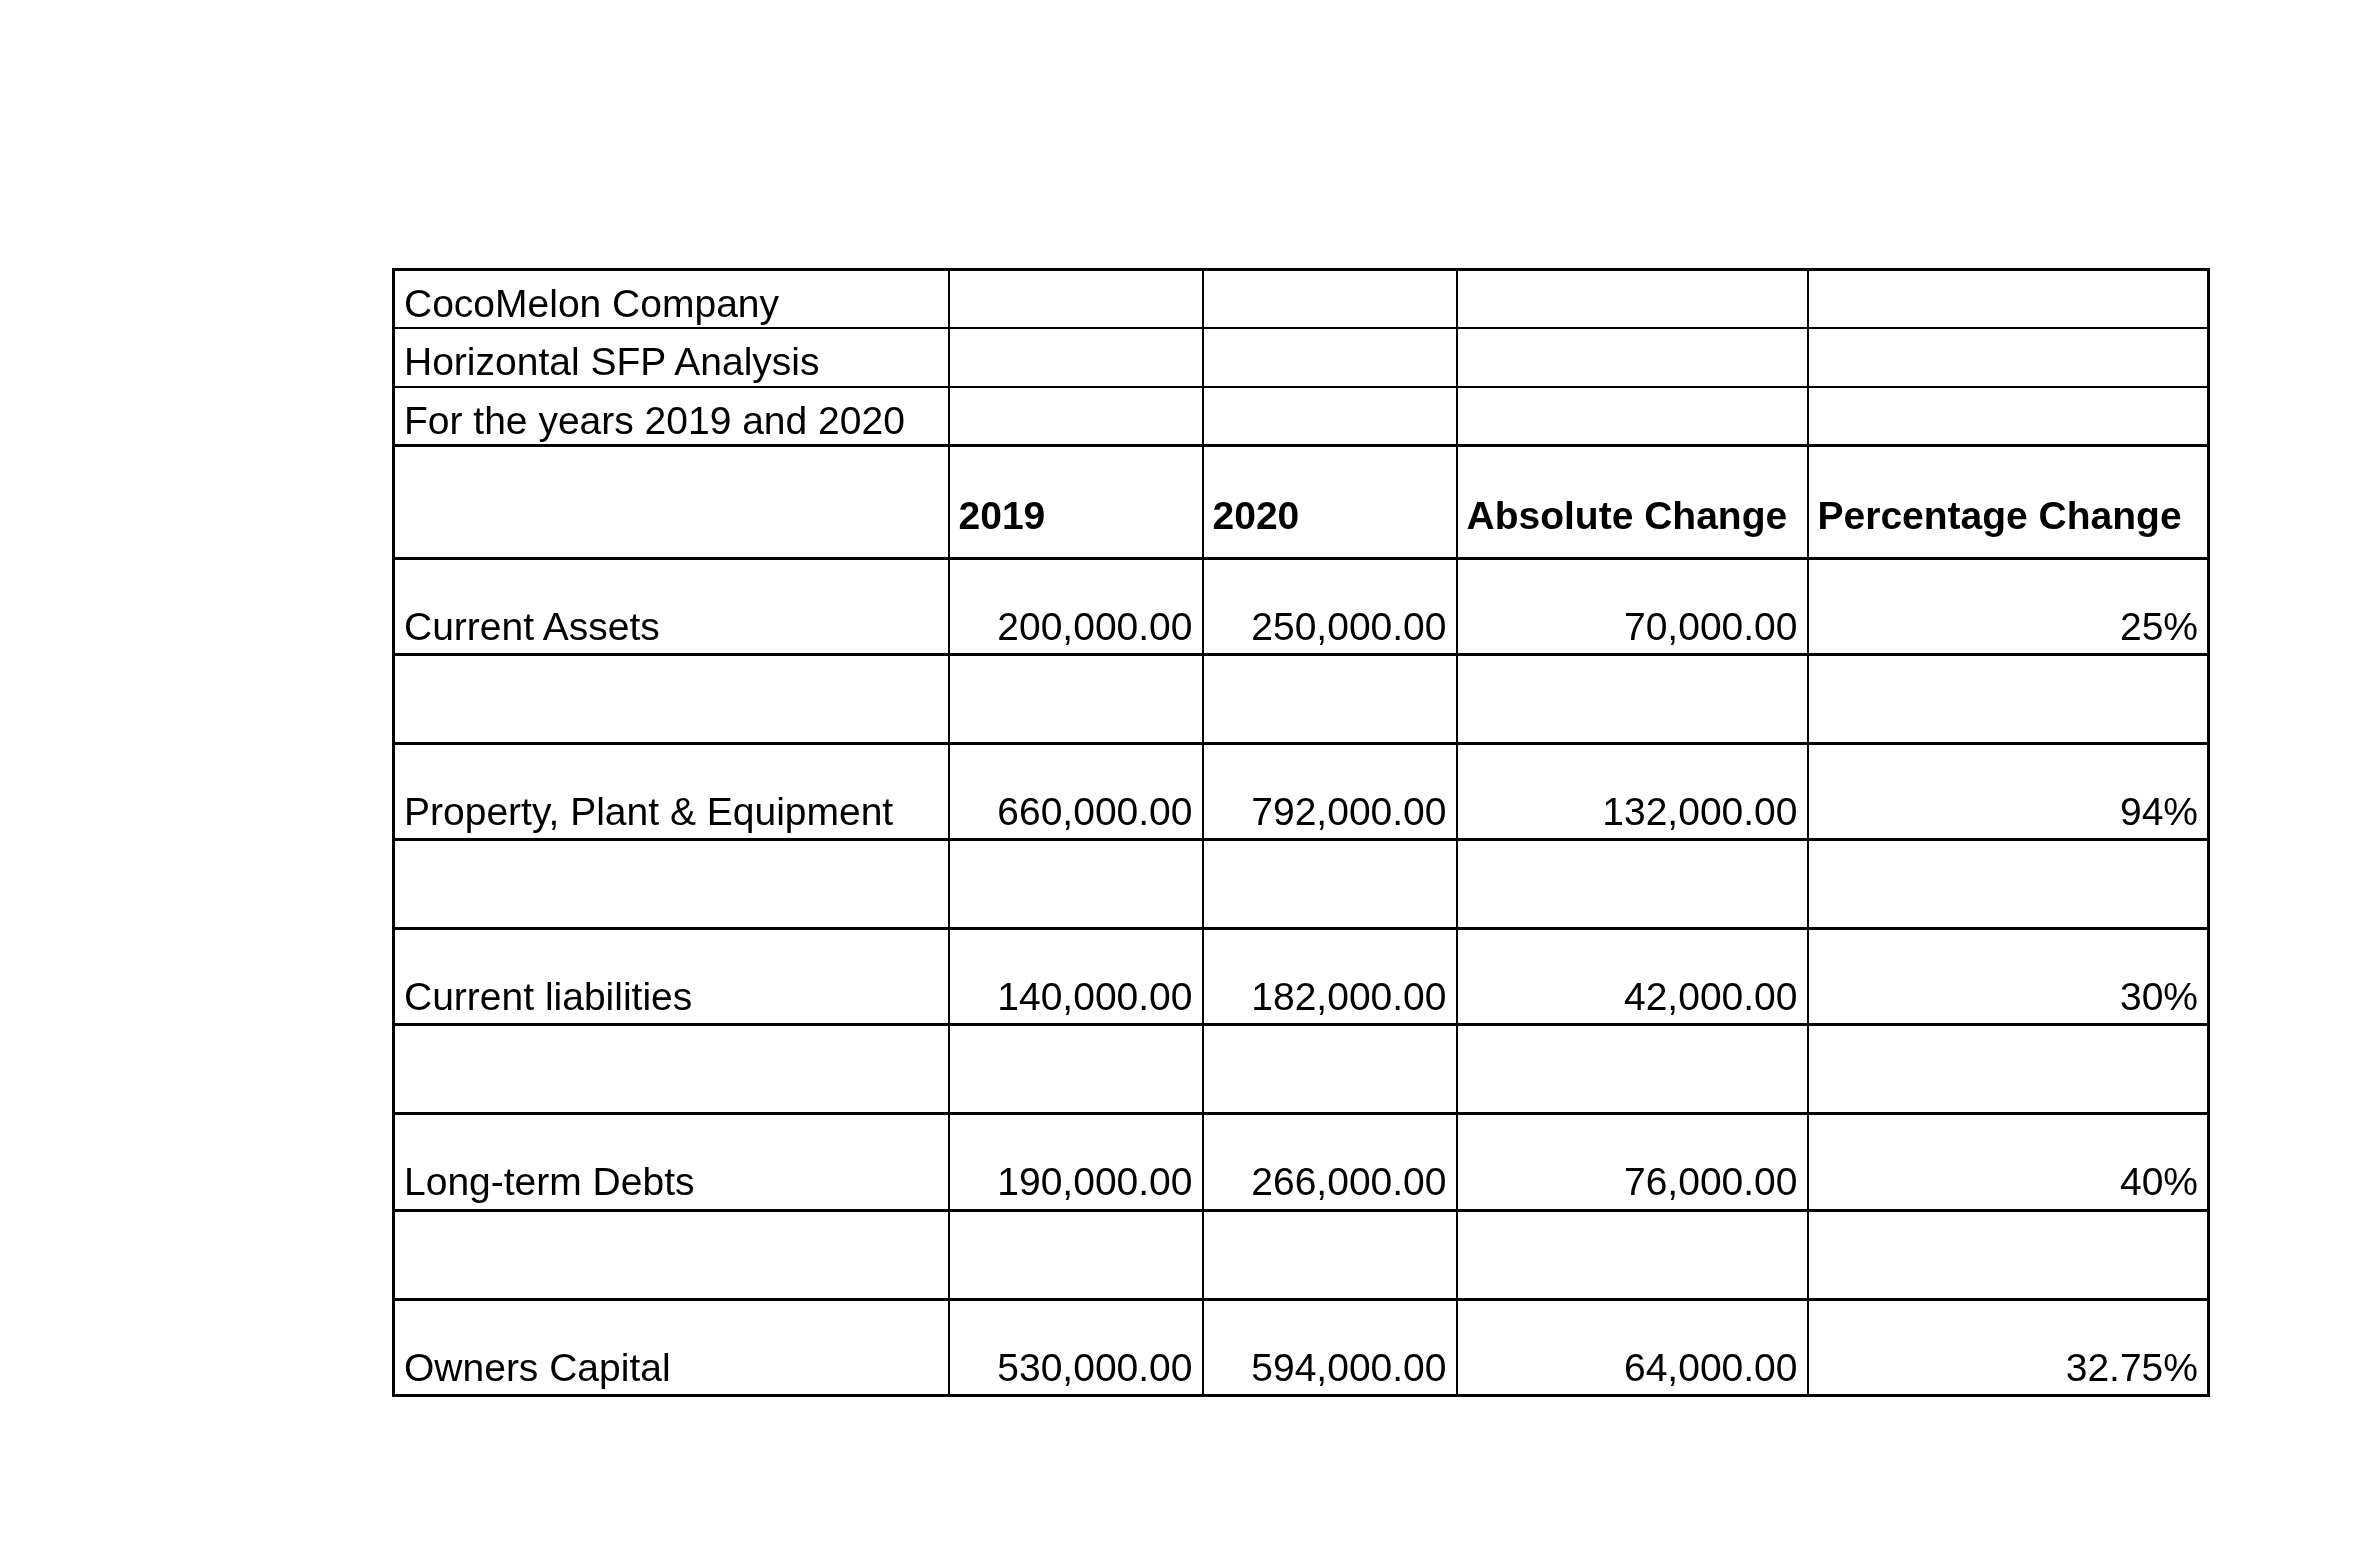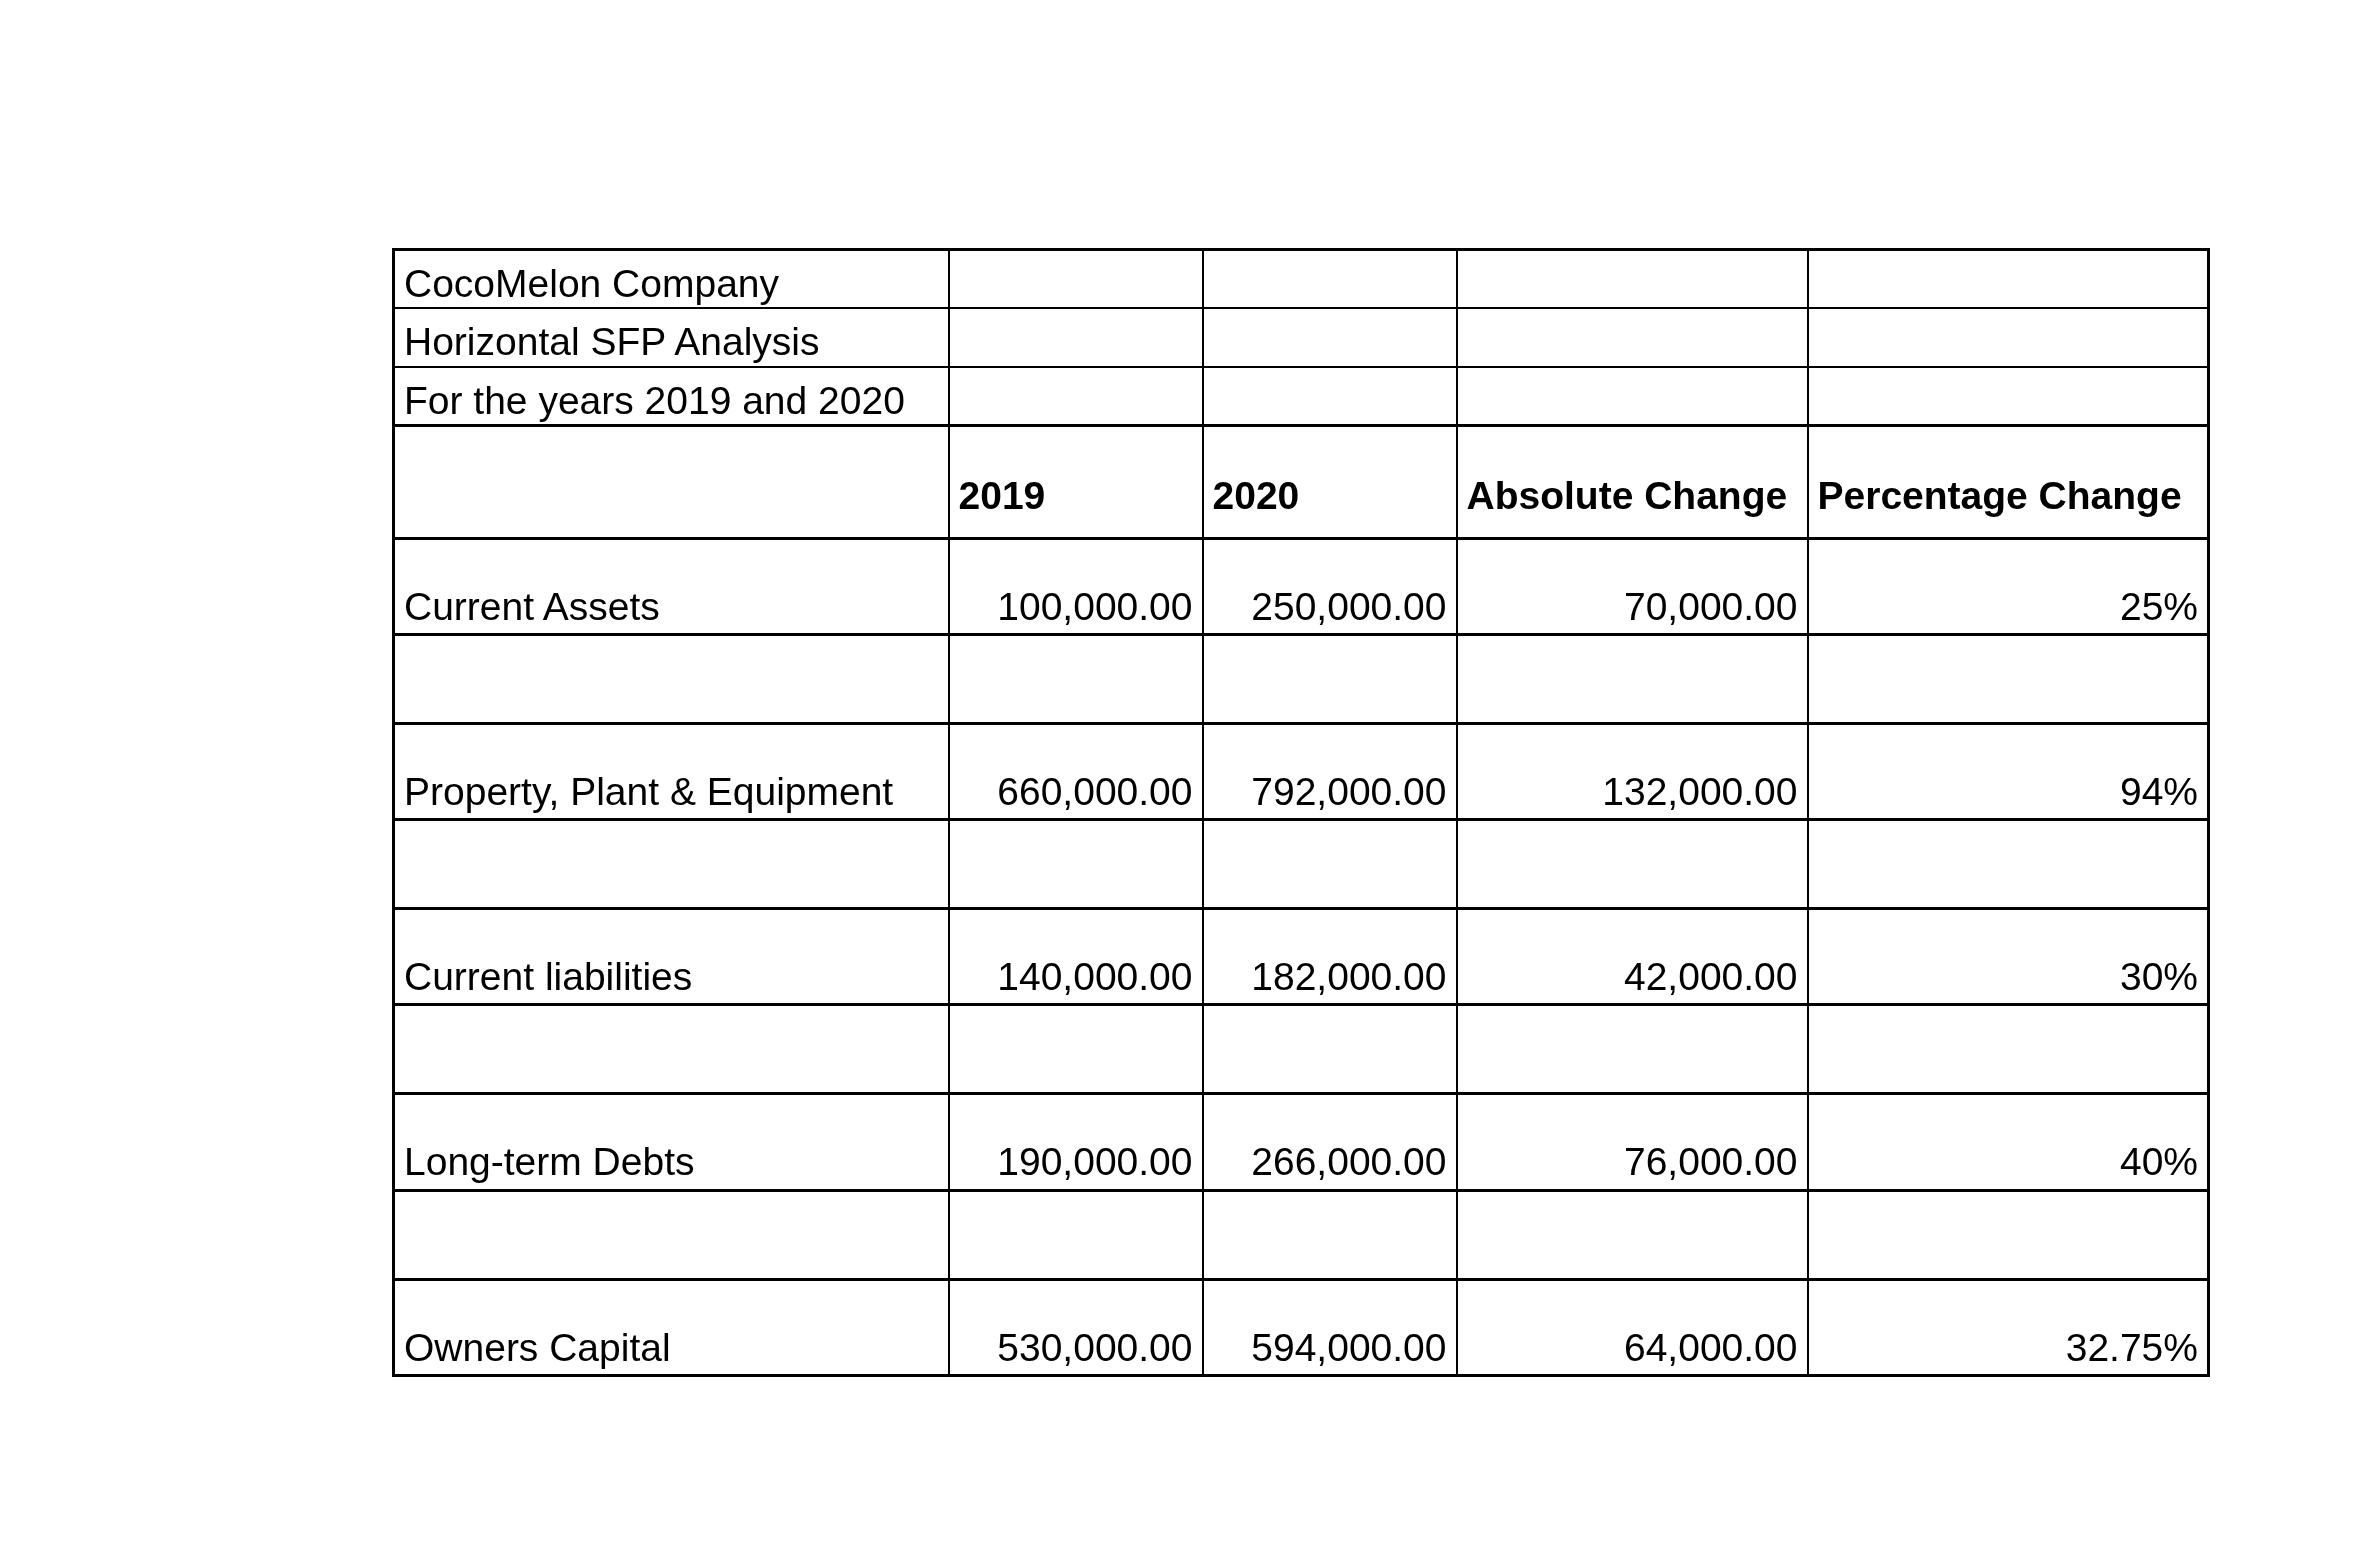--- a/index.html
+++ b/index.html
@@ -1,19 +1,19 @@
 <!DOCTYPE html>
 <html style="font-size:14.2px"><head>
 <meta charset="utf-8">
 <style>
   html, body { margin: 0; padding: 0; background: #ffffff; }
   body { width: 2377px; height: 1549px; position: relative; overflow: hidden;
          font-family: "Liberation Sans", "DejaVu Sans", sans-serif; color: #000; }
   table.sheet {
-    position: absolute; left: 392px; top: 248px;
+    position: absolute; left: 392px; top: 268px;
     border-collapse: collapse; table-layout: fixed;
     width: 1815px;
     border: 3.6px solid #000;
   }
   table.sheet td {
     border: 2.7px solid #000;
     padding: 0 9px;
     font-size: 39px;
     line-height: 1;
     vertical-align: bottom;
@@ -70,21 +70,21 @@
     <tr class="header-row">
       <td></td>
       <td>2019</td>
       <td>2020</td>
       <td>Absolute Change</td>
       <td>Percentage Change</td>
     </tr>
 
     <tr class="data-row">
       <td class="label">Current Assets</td>
-      <td class="num">100,000.00</td>
+      <td class="num">200,000.00</td>
       <td class="num">250,000.00</td>
       <td class="num">70,000.00</td>
       <td class="num">25%</td>
     </tr>
     <tr class="spacer-row">
       <td></td>
         <td></td>
         <td></td>
         <td></td>
         <td></td>

